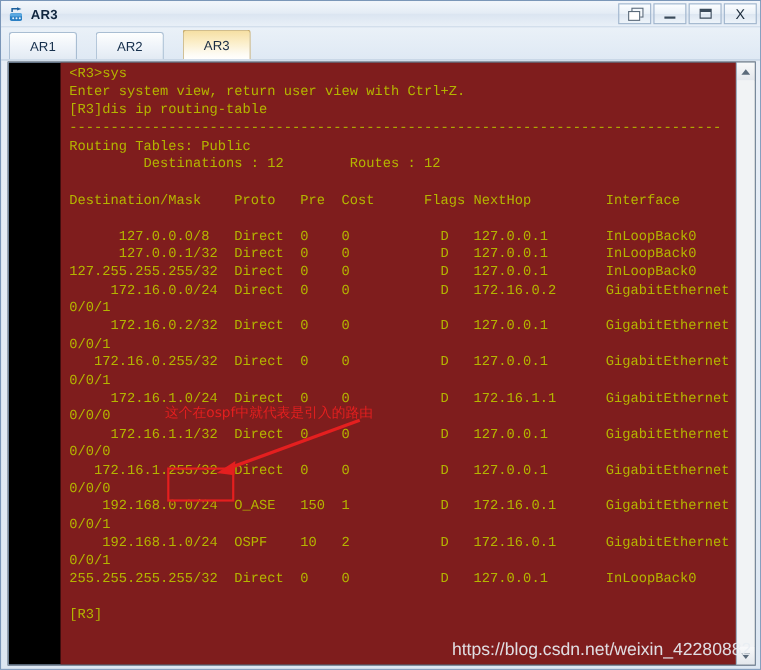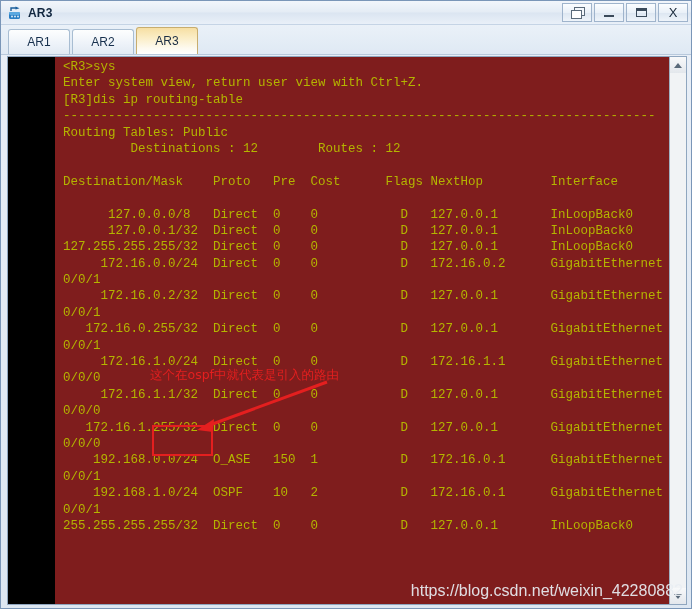--- a/index.html
+++ b/index.html
@@ -116,21 +116,21 @@
     display: flex;
     align-items: flex-end;
     padding-left: 7px;
     box-sizing: border-box;
     border-bottom: 1px solid #b8c9dc;
     position: relative;
   }
   .tab {
     min-width: 62px;
     height: 25px;
-    margin-right: 2px;
+    margin-right: 17px;
     border: 1px solid #a8bdd2;
     border-bottom: none;
     border-radius: 3px 3px 0 0;
     display: flex;
     align-items: center;
     justify-content: center;
     font-size: 12px;
     color: #17304d;
     box-sizing: border-box;
     background: linear-gradient(to bottom, #fdfefe 0%, #eef3f9 55%, #e2eaf3 100%);
@@ -316,20 +316,21 @@
         <div class="term-line">     172.16.1.1/32  Direct  0    0           D   127.0.0.1       GigabitEthernet</div>
         <div class="term-line">0/0/0</div>
         <div class="term-line">   172.16.1.255/32  Direct  0    0           D   127.0.0.1       GigabitEthernet</div>
         <div class="term-line">0/0/0</div>
         <div class="term-line">    192.168.0.0/24  O_ASE   150  1           D   172.16.0.1      GigabitEthernet</div>
         <div class="term-line">0/0/1</div>
         <div class="term-line">    192.168.1.0/24  OSPF    10   2           D   172.16.0.1      GigabitEthernet</div>
         <div class="term-line">0/0/1</div>
         <div class="term-line">255.255.255.255/32  Direct  0    0           D   127.0.0.1       InLoopBack0</div>
         <div class="term-line"></div>
+        <div class="term-line">[R3]</div>
         <div class="term-line"></div>
       </div>
     <div class="term-scroll">
       <div class="sb-arrow sb-up">
           <span></span>
         </div>
       <div class="sb-track"></div>
       <div class="sb-arrow sb-down">
           <span></span>
         </div>

